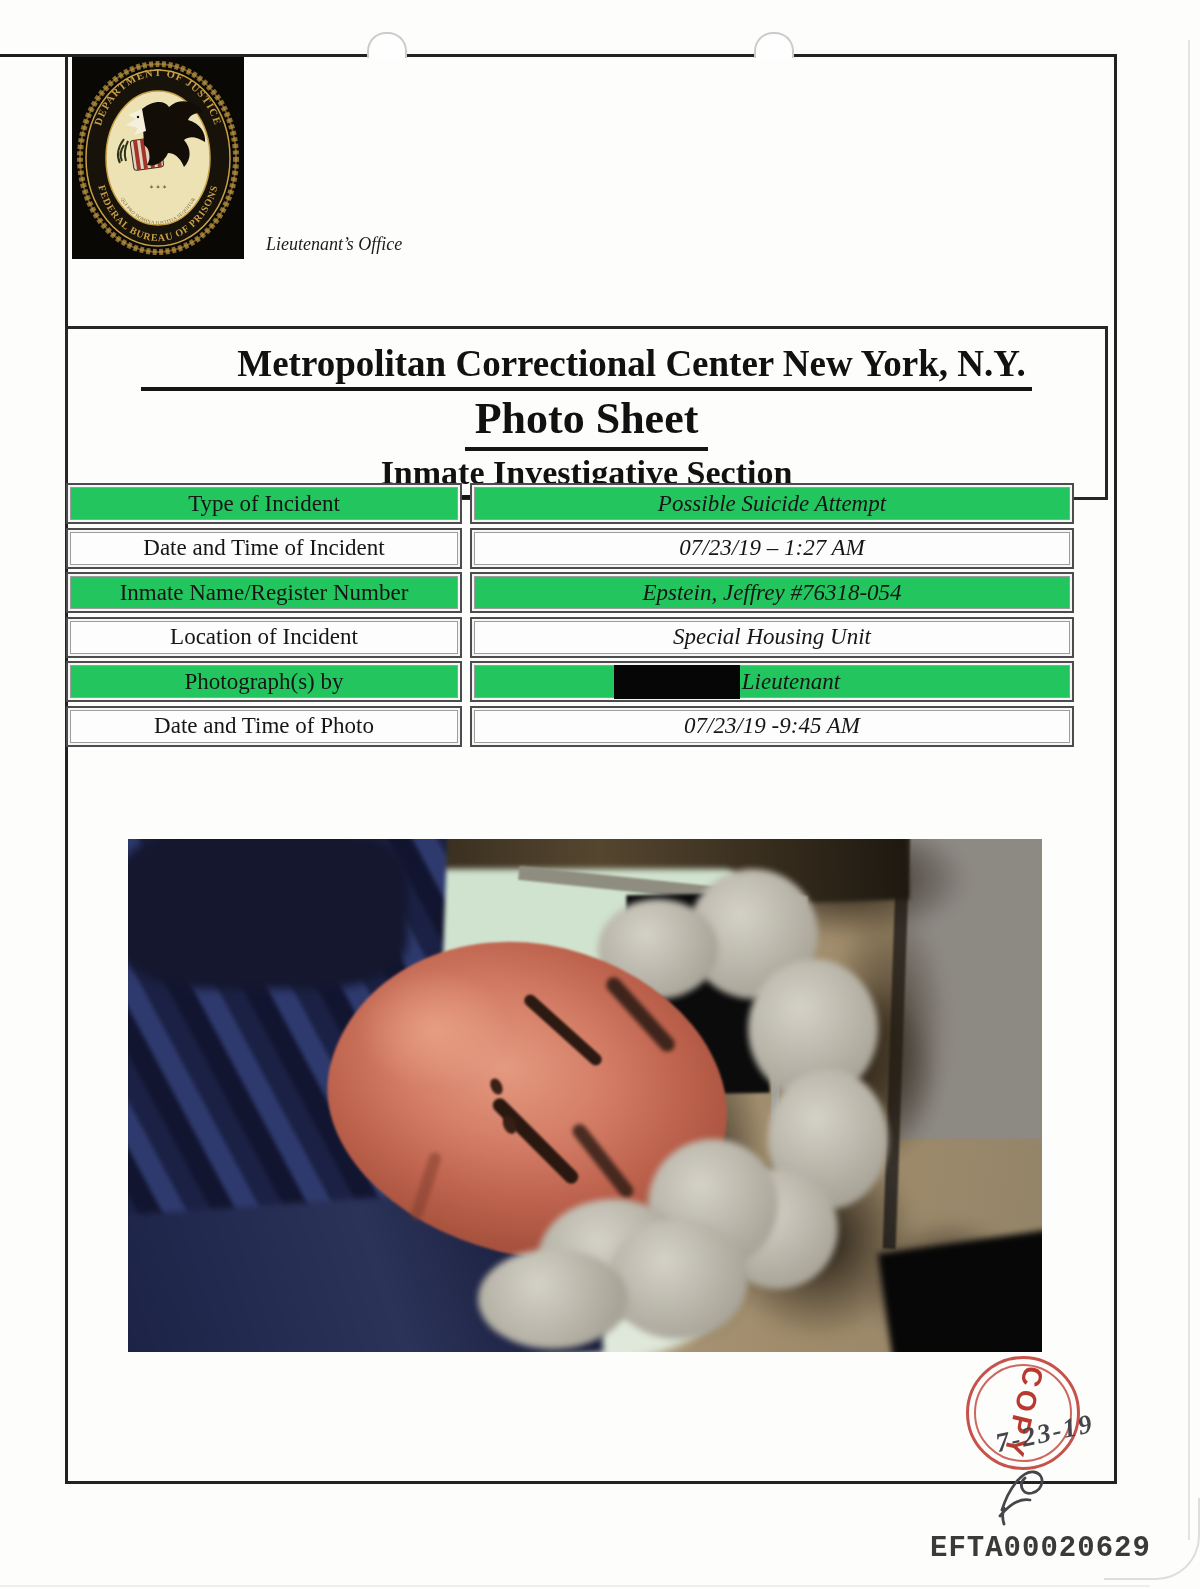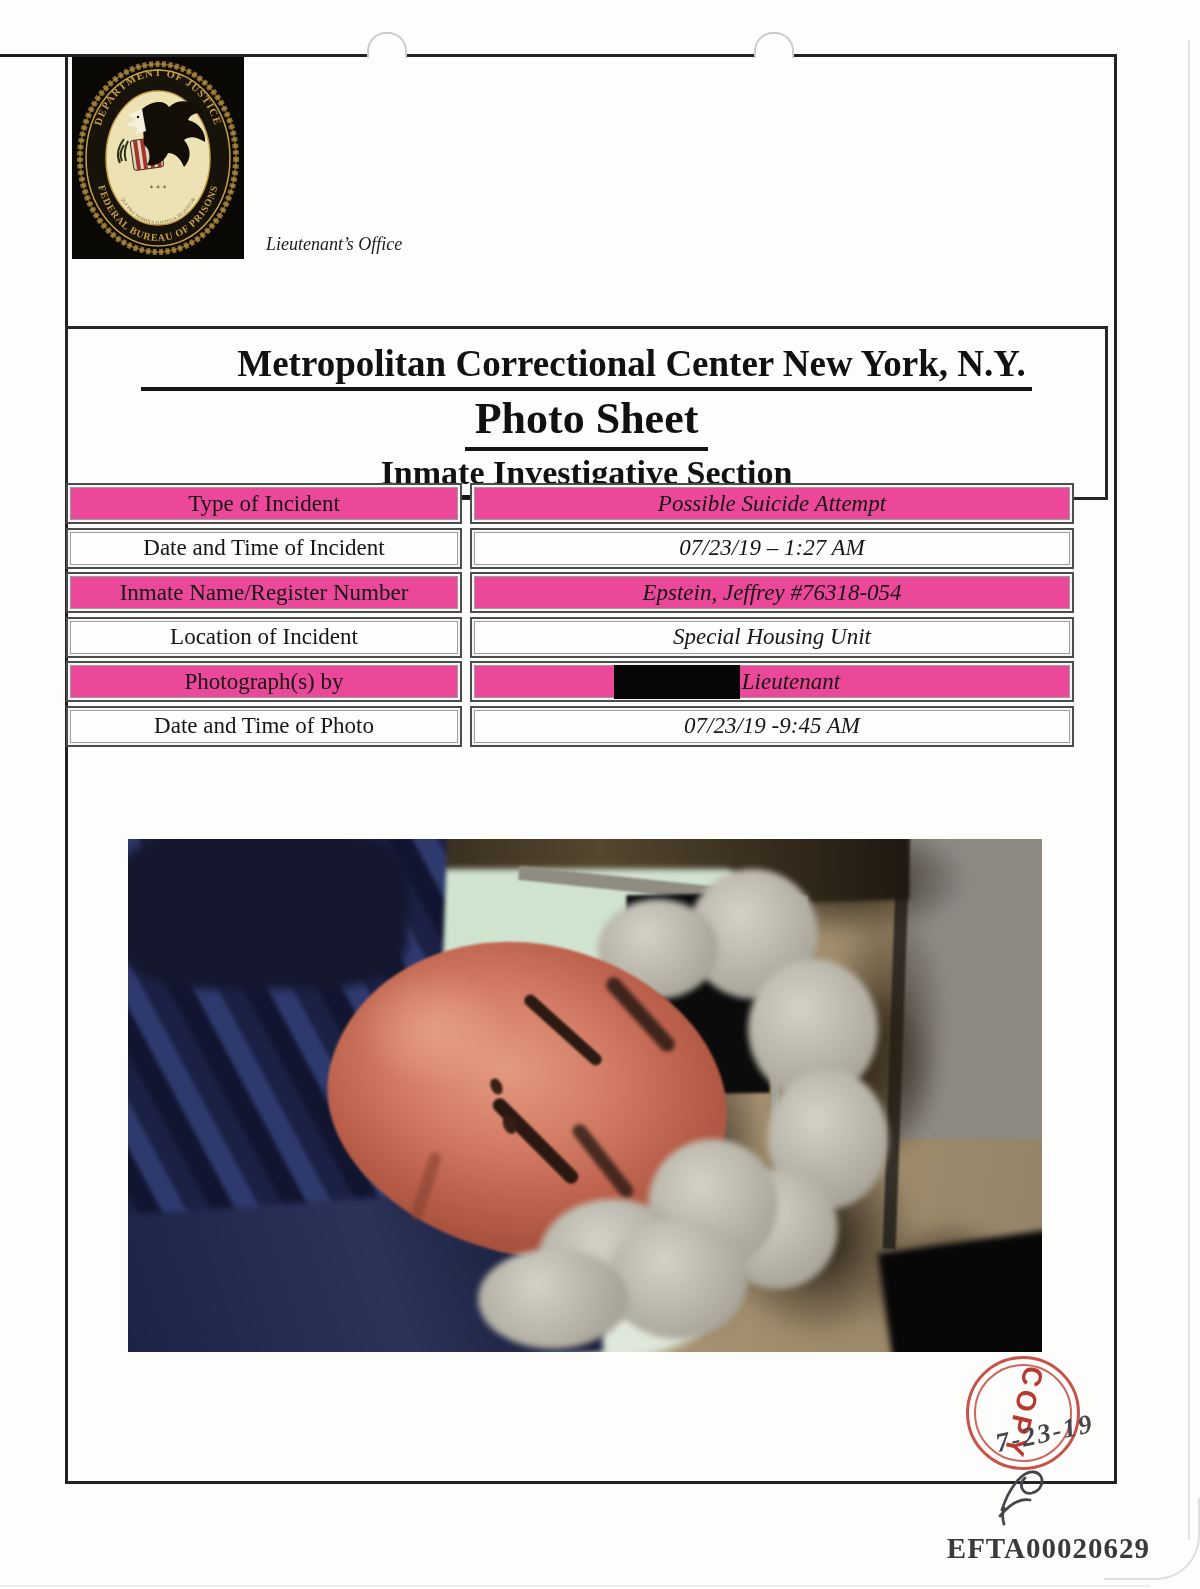--- a/index.html
+++ b/index.html
@@ -34,21 +34,21 @@
   .title-box .t3 span{display:inline-block;border-bottom:4px solid #151515;padding:0 6px 1px 6px;}
 
   
   .itable{position:absolute;left:66px;top:483px;width:1008px;display:flex;flex-direction:column;gap:3.5px;}
   .trow{display:flex;gap:8px;height:41px;}
   .cell{box-sizing:border-box;border:2px solid #4c4c4c;
         box-shadow:inset 0 0 0 2px #f6f6f6, inset 0 0 0 3px #9d9d9d;
         display:flex;align-items:center;justify-content:center;font-size:23px;background:#fdfdfd;}
   .cell.lbl{width:396px;}
   .cell.val{flex:1;font-style:italic;}
-  .shaded{background:#ec4899;}
+  .shaded{background:#22c55e;}
   .redaction{display:inline-block;width:126px;height:34px;background:#060606;vertical-align:middle;margin-right:2px;}
   .val-shift{display:flex;align-items:center;transform:translateX(-45px);}
 
   
   .photo{position:absolute;left:128px;top:839px;width:914px;height:513px;background:#ab9878;overflow:hidden;}
   .photo div{position:absolute;}
   .p-wall-tan{left:430px;top:0;width:484px;height:513px;background:linear-gradient(100deg,#b3a083,#a08c6b 55%,#938468);}
   .p-wall-gray{left:770px;top:0;width:144px;height:300px;background:#8d8983;filter:blur(1px);}
   .p-pole{left:762px;top:-10px;width:13px;height:420px;background:#37322b;transform:rotate(2deg);filter:blur(1px);}
   .p-blotch{border-radius:50%;filter:blur(6px);}
@@ -99,21 +99,21 @@
   .stamp{position:absolute;left:966px;top:1356px;width:114px;height:114px;z-index:6;}
   .ring-outer{position:absolute;inset:0;border:3.5px solid rgba(186,44,34,.82);border-radius:50%;}
   .ring-inner{position:absolute;inset:8px;border:2.5px solid rgba(186,44,34,.72);border-radius:50%;}
   .stamp-text{position:absolute;inset:0;display:flex;align-items:center;justify-content:center;
               transform:rotate(103deg);font-family:"Liberation Sans",sans-serif;font-weight:bold;
               font-size:28px;letter-spacing:4px;color:rgba(178,40,30,.92);}
   .hand-date{position:absolute;left:995px;top:1418px;transform:rotate(-12deg);
              font-style:italic;font-weight:600;font-size:27px;letter-spacing:2px;color:#45454b;z-index:7;}
   .scribble{position:absolute;left:992px;top:1458px;z-index:7;}
   .bates{position:absolute;left:930px;top:1532px;width:220px;text-align:right;
-         font-family:Liberation Serif, serif;font-weight:bold;font-size:29px;
+         font-family:Liberation Mono, monospace;font-weight:bold;font-size:29px;
          letter-spacing:1px;color:#3a3a3a;}
 </style>
 </head>
 <body>
 
 <div class="page">
 
   <div class="scan-topline"></div>
   <div class="punch-hole hole1"></div>
   <div class="punch-hole hole2"></div>

